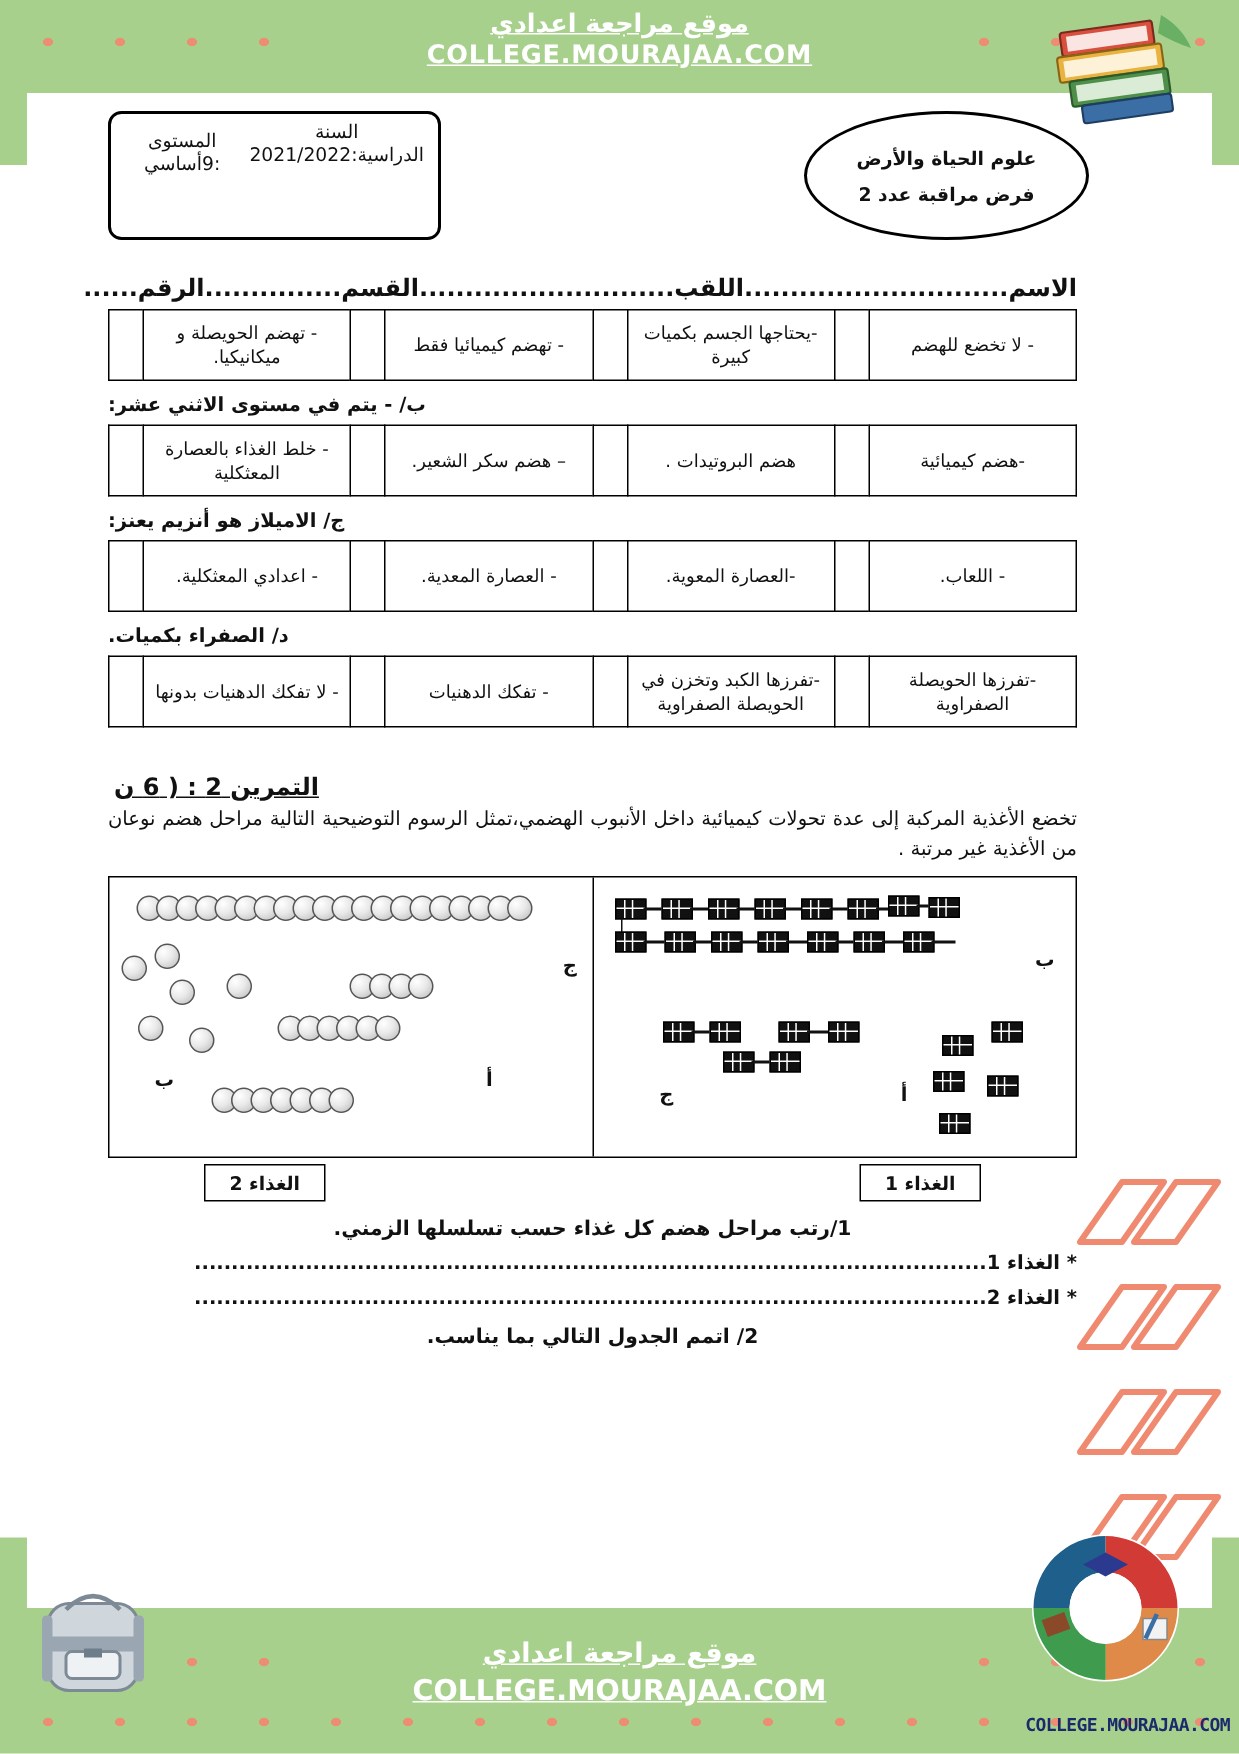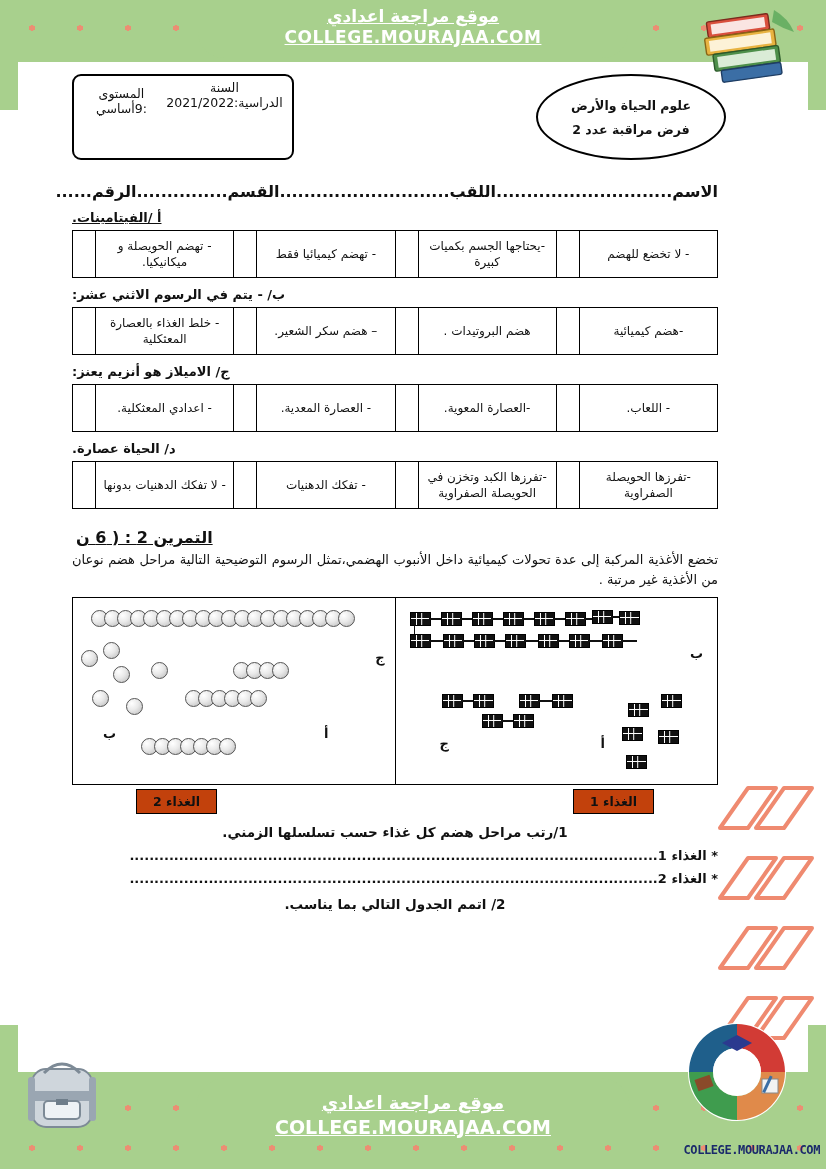--- a/index.html
+++ b/index.html
@@ -145,21 +145,21 @@
     content:"";position:absolute;background:#fff;
   }
   .sq::before{left:0;top:4.6px;width:19px;height:1.6px;}
   .sq::after{left:5.2px;top:0;width:1.6px;height:12px;
     box-shadow:5.2px 0 0 0 #fff;}
   .bond{position:absolute;height:1.6px;background:#111;}
 
   .food-tags{display:flex;justify-content:space-between;margin-top:4px;padding:0 64px;}
   .food-tag{
     border:1.4px solid #000;padding:4px 16px;font-size:12.5px;font-weight:bold;
-    font-family:"DejaVu Sans","Liberation Sans",sans-serif;background:#c2410c;
+    font-family:"DejaVu Sans","Liberation Sans",sans-serif;background:#ffffff;
   }
 
   .qnum{
     margin-top:10px;text-align:center;font-size:13.5px;font-weight:bold;
     font-family:"DejaVu Sans","Liberation Sans",sans-serif;
   }
   .dotline{
     margin-top:8px;font-size:13px;font-weight:bold;direction:rtl;text-align:right;
     font-family:"DejaVu Sans","Liberation Sans",sans-serif;
     white-space:nowrap;overflow:hidden;
@@ -248,37 +248,36 @@
     <div class="hdr-box">
       <div>السنة الدراسية:2021/2022</div>
       <div class="l2">المستوى :9أساسي</div>
     </div>
   </div>
 
   <div class="idline">الاسم.............................اللقب............................القسم...............الرقم......</div>
 
 
 
-  <div class="qlabel">أ /الفيتامينات.</div>
   <table class="opts">
       <tbody>
         <tr>
     <td>- لا تخضع للهضم</td>
     <td class="box"></td>
     <td>-يحتاجها الجسم بكميات كبيرة</td>
     <td class="box"></td>
     <td>- تهضم كيميائيا فقط</td>
     <td class="box"></td>
     <td>- تهضم الحويصلة و ميكانيكيا.</td>
     <td class="box"></td>
   </tr>
       </tbody>
     </table>
 
-  <div class="qlabel noul">ب/ - يتم في الرسوم الاثني عشر:</div>
+  <div class="qlabel noul">ب/ - يتم في مستوى الاثني عشر:</div>
   <table class="opts">
       <tbody>
         <tr>
     <td>-هضم كيميائية</td>
     <td class="box"></td>
     <td>هضم البروتيدات .</td>
     <td class="box"></td>
     <td>– هضم سكر الشعير.</td>
     <td class="box"></td>
     <td>- خلط الغذاء بالعصارة المعثكلية</td>
@@ -296,37 +295,37 @@
     <td>-العصارة المعوية.</td>
     <td class="box"></td>
     <td>- العصارة المعدية.</td>
     <td class="box"></td>
     <td>- اعدادي المعثكلية.</td>
     <td class="box"></td>
   </tr>
       </tbody>
     </table>
 
-  <div class="qlabel noul">د/ الحياة عصارة.</div>
+  <div class="qlabel noul">د/ الصفراء بكميات.</div>
   <table class="opts">
       <tbody>
         <tr>
     <td>-تفرزها الحويصلة الصفراوية</td>
     <td class="box"></td>
     <td>-تفرزها الكبد وتخزن في الحويصلة الصفراوية</td>
     <td class="box"></td>
     <td>- تفكك الدهنيات</td>
     <td class="box"></td>
     <td>- لا تفكك الدهنيات بدونها</td>
     <td class="box"></td>
   </tr>
       </tbody>
     </table>
 
-  <div class="ex-title" style="margin-top:19px;">التمرين 2 : ( 6 ن</div>
+  <div class="ex-title" style="margin-top:30px;">التمرين 2 : ( 6 ن</div>
   <div class="ex2-body">تخضع الأغذية المركبة إلى عدة تحولات كيميائية داخل الأنبوب الهضمي،تمثل الرسوم التوضيحية التالية مراحل هضم نوعان من الأغذية غير مرتبة .</div>
 
   <div class="diagram">
 
     <div class="dpanel right">
 
       <div class="sq" style="left:14px;top:14px;"></div>
       <div class="bond" style="left:33px;top:20px;width:12px;"></div>
       <div class="sq" style="left:45px;top:14px;"></div>
       <div class="bond" style="left:64px;top:20px;width:12px;"></div>

